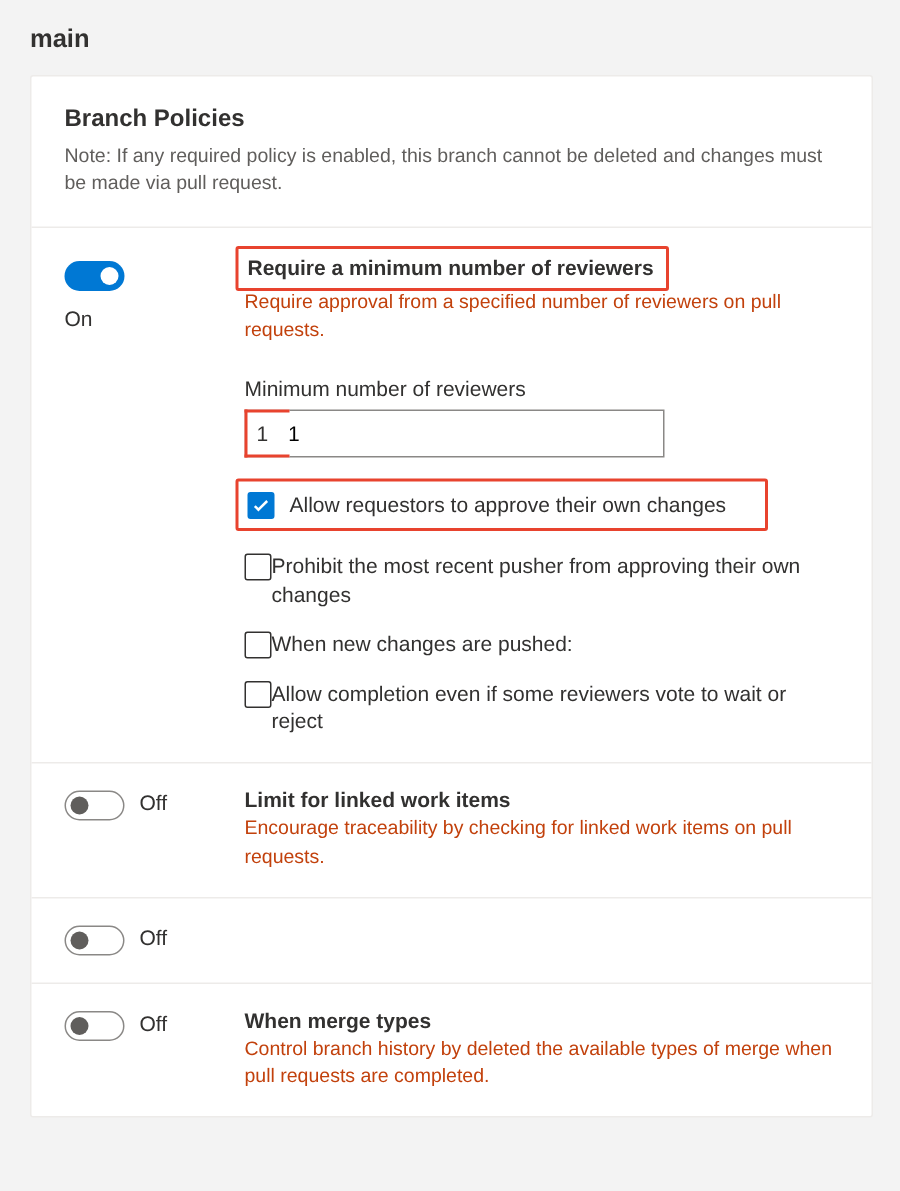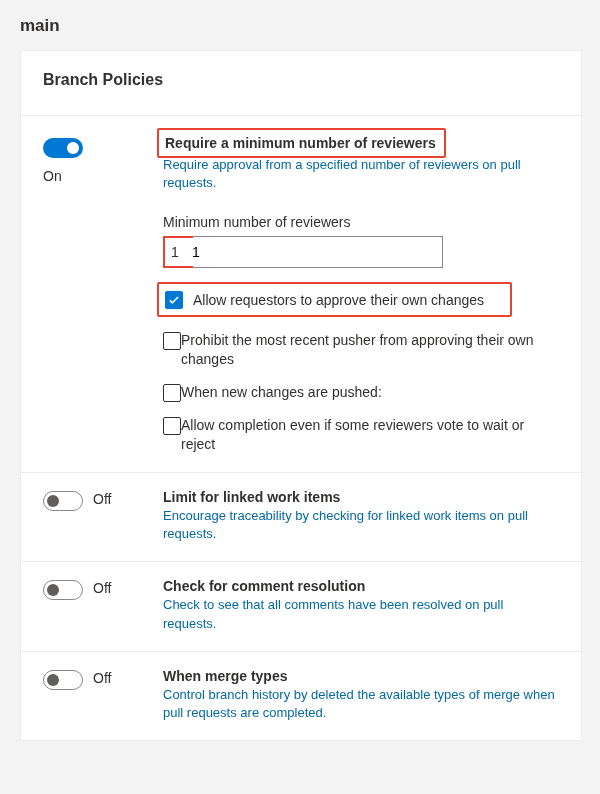--- a/index.html
+++ b/index.html
@@ -91,21 +91,21 @@
     }
     .policy-body {
       flex: 1;
     }
     .policy-title {
       font-size: 14px;
       font-weight: 600;
     }
     .policy-desc {
       font-size: 13px;
-      color: #0369a1;
+      color: #c2410c;
       line-height: 1.4;
       margin-top: 2px;
     }
     .highlight-red-box {
       border: 2.5px solid #e8432e;
       border-radius: 2px;
     }
     .sub-section {
       margin-top: 22px;
     }
@@ -190,20 +190,21 @@
     }
   </style>
 </head>
 <body>
 
 <div class="page-title">main</div>
 
 <div class="card">
   <div class="card-header">
     <div class="section-title">Branch Policies</div>
+    <div class="note">Note: If any required policy is enabled, this branch cannot be deleted and changes must be made via pull request.</div>
   </div>
 
   <div class="policy first-policy">
     <div class="policy-left">
       <div class="toggle toggle-on"></div>
       <span class="toggle-label">On</span>
     </div>
     <div class="policy-body">
       <div class="policy-title-wrap highlight-red-box" style="padding:4px 8px 4px 6px; margin:-4px -8px -4px -6px;">
         <span class="policy-title">Require a minimum number of reviewers</span>
@@ -253,24 +254,20 @@
       <div class="policy-title">Limit for linked work items</div>
       <div class="policy-desc">Encourage traceability by checking for linked work items on pull requests.</div>
     </div>
   </div>
 
   <div class="policy">
     <div class="policy-left">
       <div class="toggle toggle-off"></div>
       <span class="toggle-label">Off</span>
     </div>
-    <div class="policy-body">
-      <div class="policy-title">Check for comment resolution</div>
-      <div class="policy-desc">Check to see that all comments have been resolved on pull requests.</div>
-    </div>
   </div>
 
   <div class="policy">
     <div class="policy-left">
       <div class="toggle toggle-off"></div>
       <span class="toggle-label">Off</span>
     </div>
     <div class="policy-body">
       <div class="policy-title">When merge types</div>
       <div class="policy-desc">Control branch history by deleted the available types of merge when pull requests are completed.</div>

